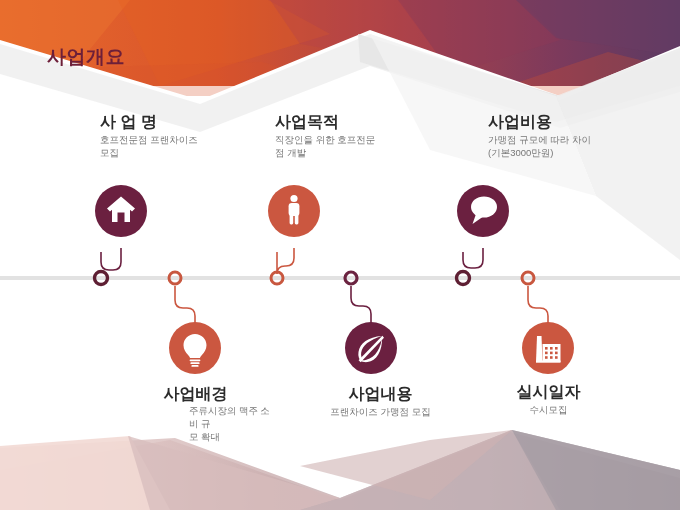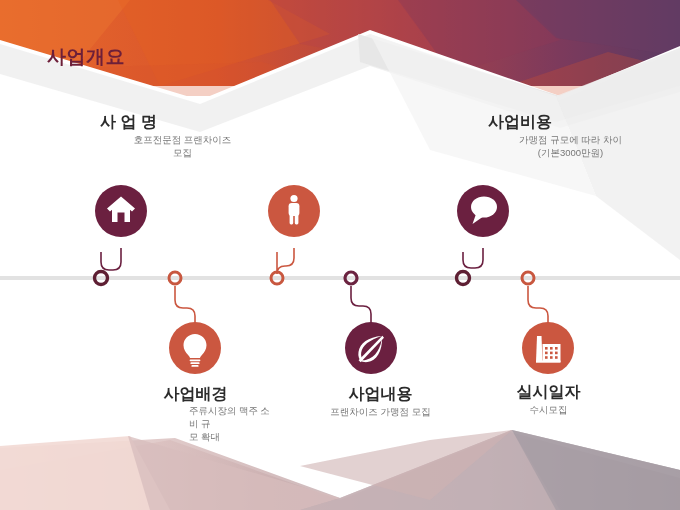--- a/index.html
+++ b/index.html
@@ -2,21 +2,21 @@
 <html><head>
 <meta charset="utf-8">
 <style>
   html,body{margin:0;padding:0;background:#fff;}
   body{width:680px;height:510px;overflow:hidden;font-family:"Liberation Sans","DejaVu Sans",sans-serif;}
   #slide{position:relative;width:680px;height:510px;background:#ffffff;overflow:hidden;}
   #bg{position:absolute;left:0;top:0;width:680px;height:510px;}
   #title{position:absolute;left:47px;top:44px;font-size:19px;font-weight:bold;color:#6d1f39;letter-spacing:.5px;white-space:nowrap;}
   .blk{position:absolute;width:165px;}
   .blk .h{font-size:16px;font-weight:bold;color:#2b2b2b;line-height:16px;margin:0 0 3px 0;white-space:pre;}
-  .blk .d{font-size:9.5px;color:#777777;line-height:13px;white-space:pre-line;text-align:center;}
+  .blk .d{font-size:9.5px;color:#777777;line-height:13px;white-space:pre-line;}
   .blk.ctr{text-align:center;}
   .blk.ctr .d{text-align:left;}
   .blk.ctr .d.c{text-align:center;}
   #nodes{position:absolute;left:0;top:0;width:680px;height:510px;}
 </style>
 </head>
 <body>
 
 <div id="slide">
 
@@ -146,20 +146,25 @@
       </g>
     </g>
   </svg>
 
   <div class="blk" style="left:100px;top:114px;">
     <div class="h">사 업 명</div>
     <div class="d">호프전문점 프랜차이즈
 모집</div>
   </div>
 
+  <div class="blk" style="left:275px;top:114px;">
+    <div class="h">사업목적</div>
+    <div class="d">직장인을 위한 호프전문
+점 개발</div>
+  </div>
 
   <div class="blk" style="left:488px;top:114px;">
     <div class="h">사업비용</div>
     <div class="d">가맹점 규모에 따라 차이
 (기본3000만원)</div>
   </div>
 
   <div class="blk ctr" style="left:113px;top:386px;">
     <div class="h">사업배경</div>
     <div class="d" style="margin-left:76px;font-family:Liberation Serif, serif;">주류시장의 맥주 소비 규

